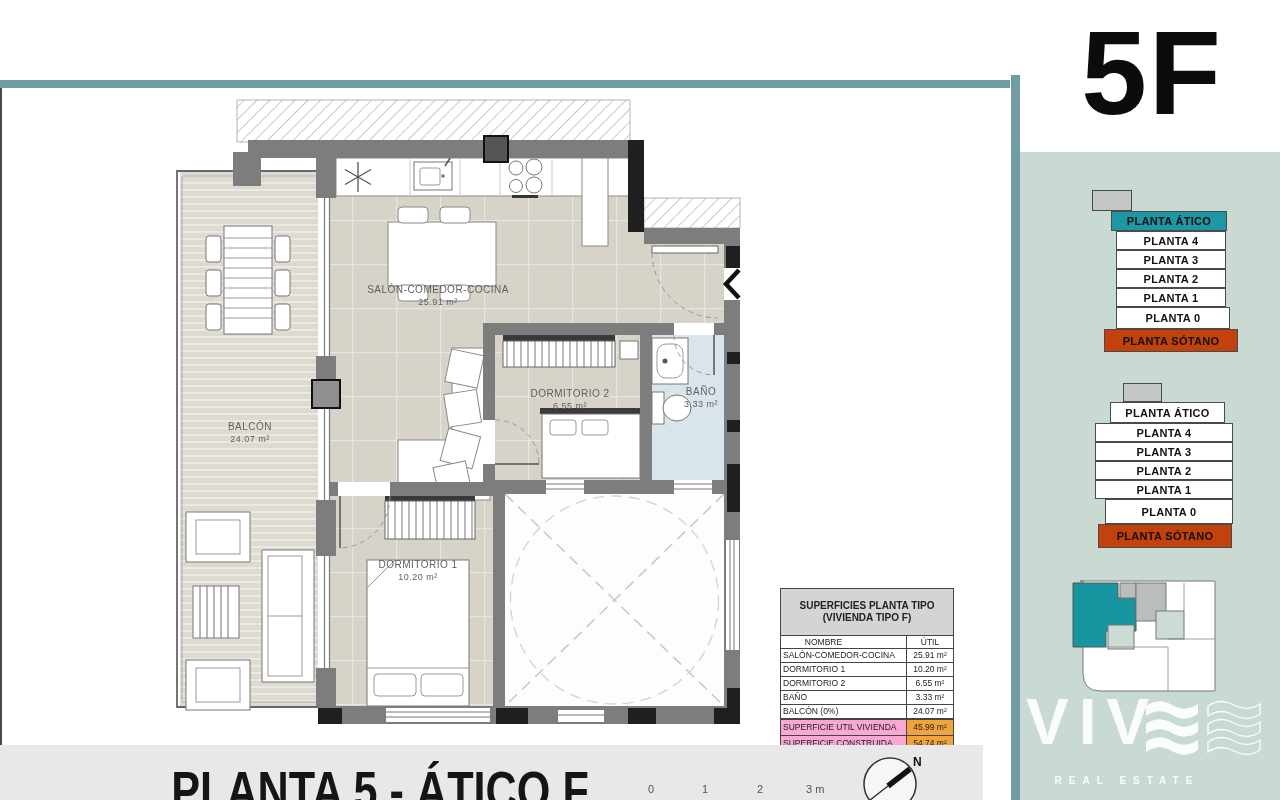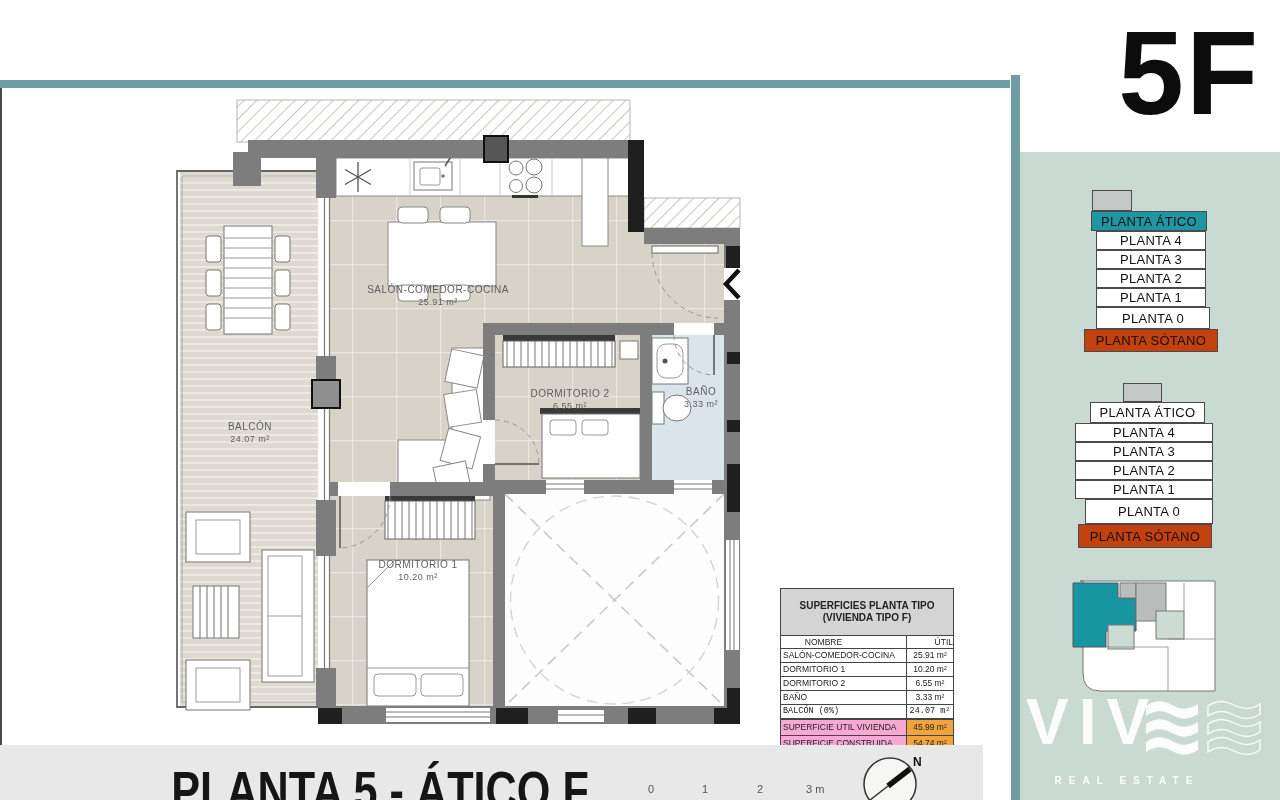--- a/index.html
+++ b/index.html
@@ -18,48 +18,48 @@
   .rlabel .rn{font-size:10px;}
   .rlabel .ra{font-size:9px;margin-top:2px;}
 
   
   .surf{position:absolute;left:780px;top:588px;width:174px;color:#222;}
   .st-main{border:1px solid #444;background:#fff;}
   .st-title{background:#d4d4d4;border-bottom:1px solid #444;text-align:center;
             font-weight:bold;font-size:10px;line-height:12px;padding:11px 0;}
   .st-cols{display:flex;border-bottom:1px solid #444;font-size:8.5px;height:12px;line-height:12px;gap:40px;}
   .st-cols .c1{flex:1;text-align:center;}
-  .st-cols .c2{width:46px;text-align:right;border-left:1px solid #444;}
+  .st-cols .c2{width:46px;text-align:center;border-left:1px solid #444;}
   .st-row{display:flex;border-bottom:1px solid #444;font-size:8.5px;height:13px;line-height:13px;}
-  .st-row:last-child{border-bottom:none;font-family:Liberation Mono, monospace;}
+  .st-row:last-child{border-bottom:none;}
   .st-row .c1{flex:1;padding-left:2px;}
   .st-row .c2{width:46px;text-align:center;border-left:1px solid #444;}
   .st-tot{border:1px solid #444;background:#f9a8d4;margin-top:0;}
   .st-trow{display:flex;border-bottom:1px solid #444;font-size:8.5px;height:15px;line-height:15px;}
   .st-trow:last-child{border-bottom:none;}
   .st-trow .c1{flex:1;padding-left:2px;}
   .st-trow .c2{width:46px;text-align:center;border-left:1px solid #444;background:#f2a43c;}
 
   
   .footer{position:absolute;left:0;top:745px;width:983px;height:55px;background:#e8e8e8;overflow:hidden;}
   .footer-title{position:absolute;left:60px;top:14px;width:640px;text-align:center;
                 font-size:54px;font-weight:bold;color:#151515;transform:scaleX(.8);
                 transform-origin:center top;white-space:nowrap;}
   .scale-num{position:absolute;top:38px;font-size:11px;color:#555;}
   .compass{position:absolute;left:856px;top:6px;}
 
   
   .sidebar{position:absolute;left:1020px;top:0;width:260px;height:800px;background:#fff;}
-  .unit-code{position:absolute;left:0;top:14px;width:240px;text-align:right;
+  .unit-code{position:absolute;left:12px;top:14px;width:240px;text-align:center;
              font-size:118px;line-height:1;font-weight:bold;letter-spacing:2px;color:#0c0c0c;}
   .green{position:absolute;left:0;top:152px;width:260px;height:648px;background:#c9dad2;}
 
   .fs-row{position:absolute;background:#fff;border:1px solid #4a4a4a;box-sizing:border-box;
-          font-size:13px;font-weight:normal;color:#111;display:flex;align-items:center;
-          justify-content:center;letter-spacing:.3px;white-space:nowrap;}
+          font-size:11px;font-weight:bold;color:#111;display:flex;align-items:center;
+          justify-content:center;letter-spacing:.3px;white-space:nowrap;margin-left:20px;}
   .fs-row.teal{background:#1e96a3;}
   .fs-row.grayb{background:#c2410c;}
   .fs-box{position:absolute;background:#c3c7c5;border:1px solid #4a4a4a;box-sizing:border-box;}
 
   .site-svg{position:absolute;left:48px;top:413px;}
 
   .logo-viv{position:absolute;left:6px;top:538px;font-size:64px;line-height:1;font-weight:bold;
             letter-spacing:10px;color:rgba(255,255,255,.93);}
   .logo-waves{position:absolute;left:126px;top:546px;}
   .logo-tagline{position:absolute;left:12px;top:612px;width:190px;text-align:center;

